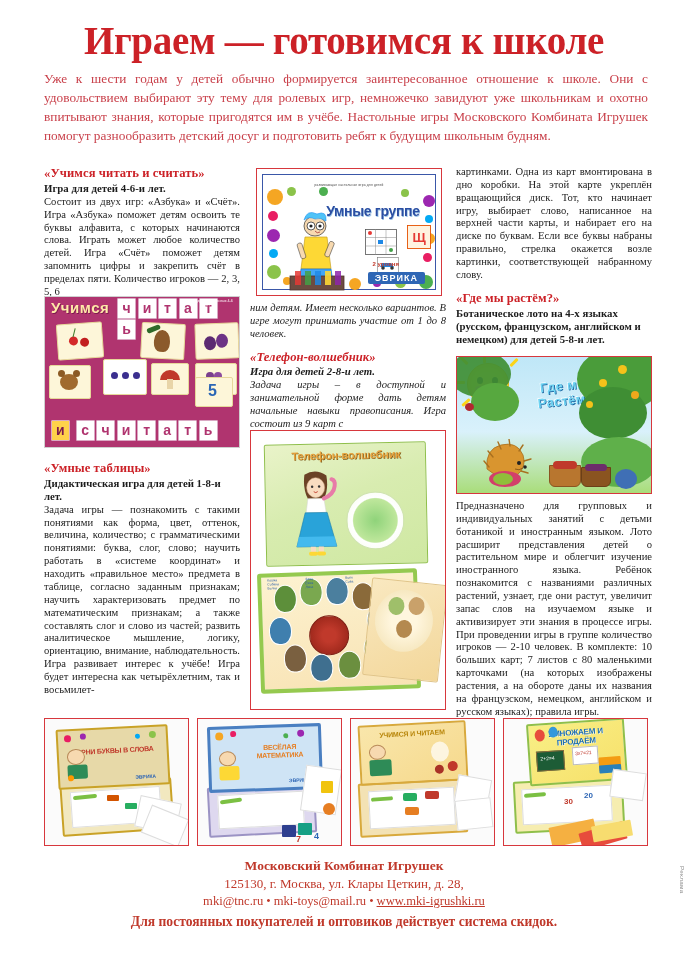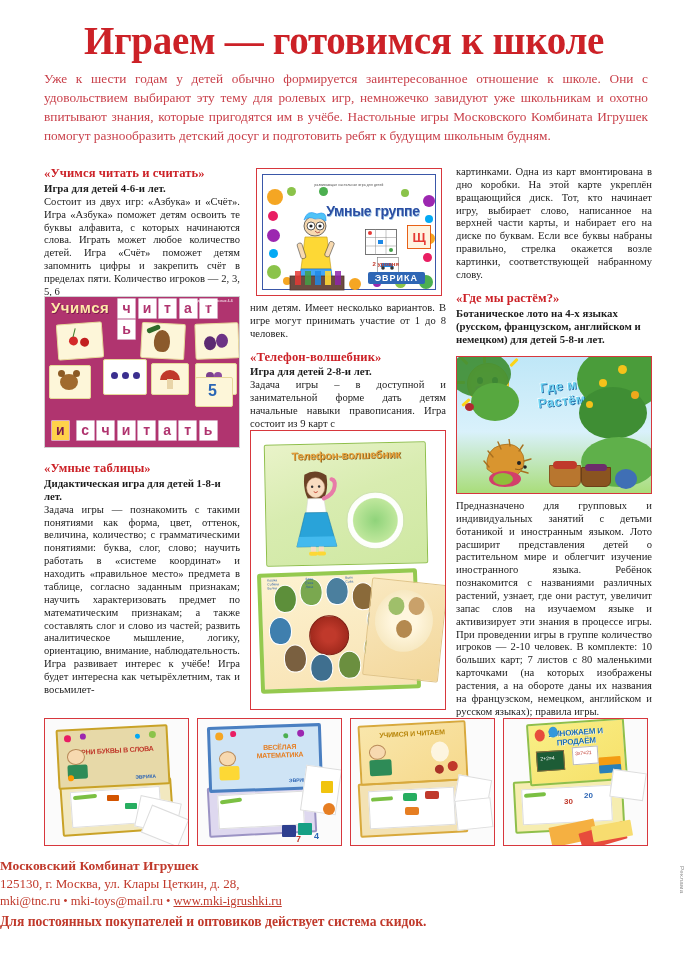--- a/index.html
+++ b/index.html
@@ -35,21 +35,21 @@
   }
   
   .col{
     position:absolute;top:166px;width:196px;
     font-size:10.6px;line-height:1.215;
     text-align:justify;
     font-family:"Liberation Serif", serif;
     color:#1c1c1c;
   }
   .col-left{left:44px;}
-  .col-mid{left:250px;}
+  .col-mid{left:250px;font-style:italic;}
   .col-right{left:456px;}
 
   h2.sec{
     margin:0 0 1px 0;
     font-size:12.6px;
     font-weight:bold;
     color:#cc2127;
     text-align:left;
     letter-spacing:0.1px;
     line-height:1.18;
@@ -189,21 +189,21 @@
     position:absolute;left:3px;right:3px;top:6px;text-align:center;
     font-family:"Liberation Sans",sans-serif;font-weight:bold;font-size:7px;
     line-height:1.1;letter-spacing:-0.2px;
   }
   .pb-tray{position:absolute;border-radius:2px;overflow:hidden;}
   .pb-sheet{position:absolute;background:#fff;border:0.6px solid #ddd;}
   .pb-chip{position:absolute;border-radius:1px;}
   .pb-pen{position:absolute;height:4px;border-radius:2px;background:#7bc043;}
 
   
-  .footer{position:absolute;left:0;right:0;top:858px;text-align:left;}
+  .footer{position:absolute;left:0;right:0;top:858px;text-align:center;}
   .f-company{
     font-weight:bold;font-size:13.5px;color:#c0392b;
     font-family:"Liberation Serif", serif;margin-bottom:2px;
   }
   .f-addr{font-size:13px;color:#c0392b;font-family:"Liberation Serif", serif;margin-bottom:2px;}
   .f-contacts{font-size:12.6px;color:#c0392b;font-family:"Liberation Serif", serif;margin-bottom:5px;}
   .f-contacts a{color:#c0392b;text-decoration:none;}
   .f-contacts .link{text-decoration:underline;}
   .f-sep{padding:0 3px;}
   .f-discount{

